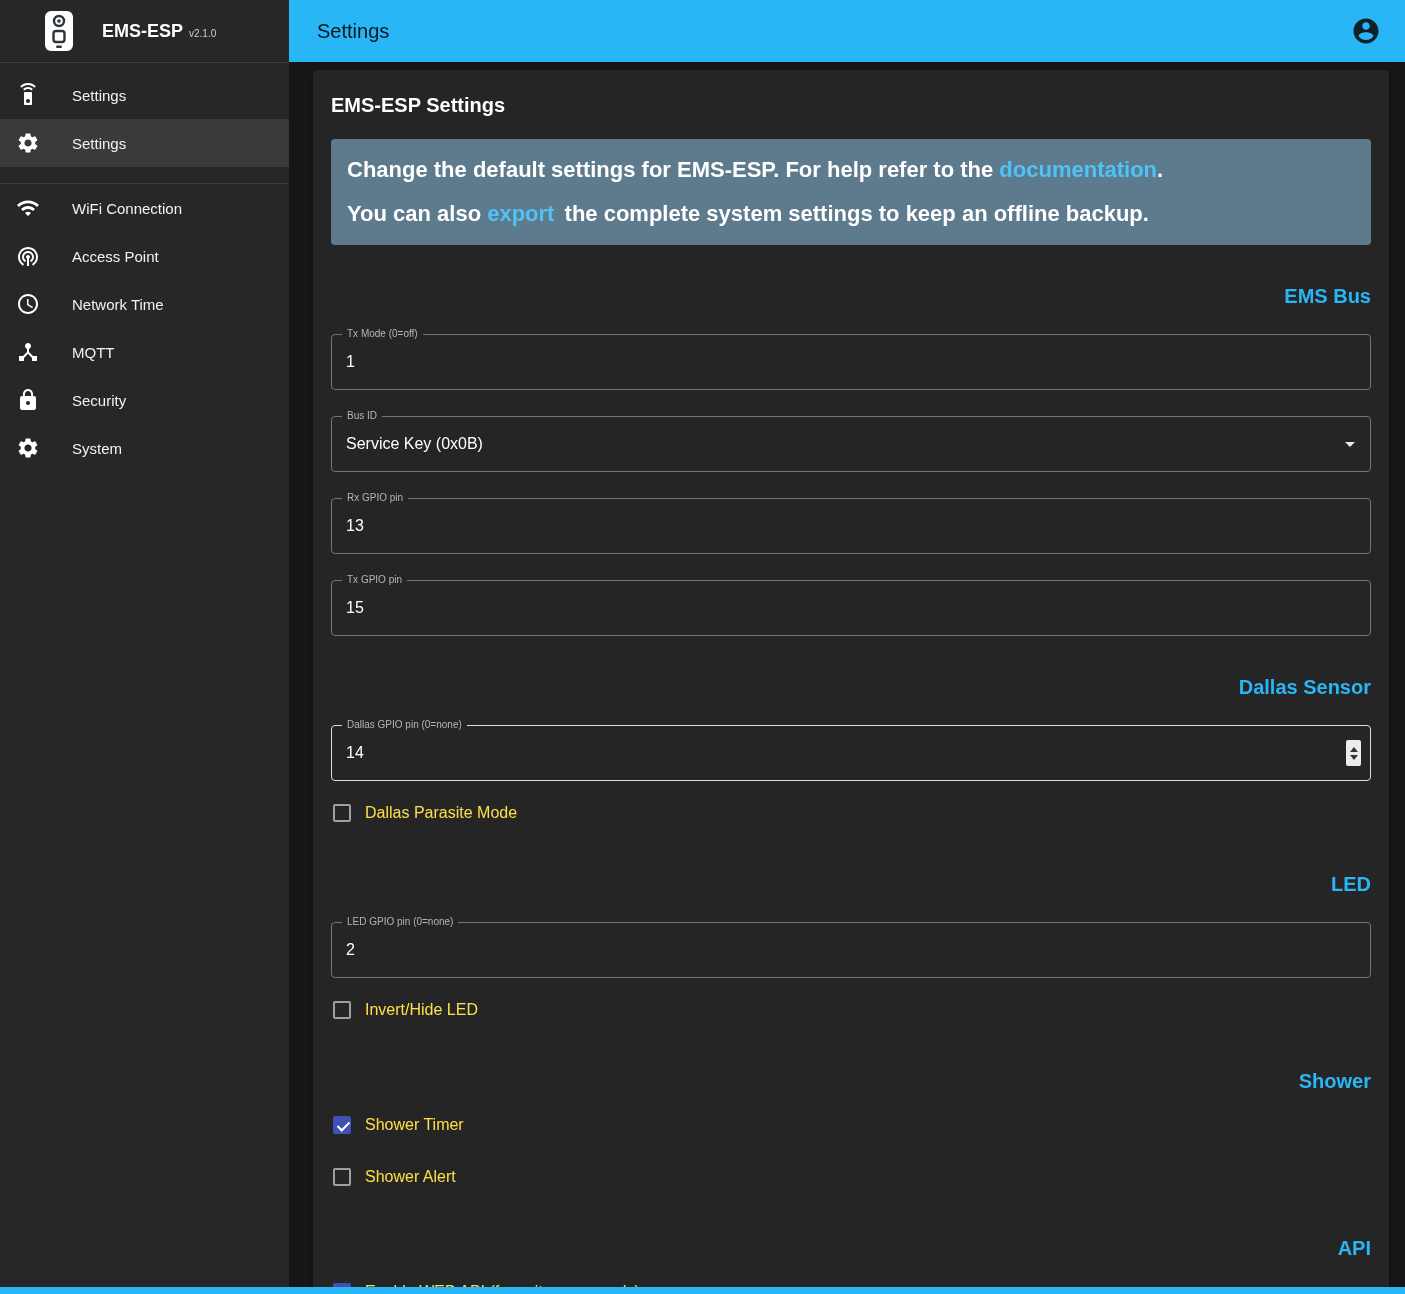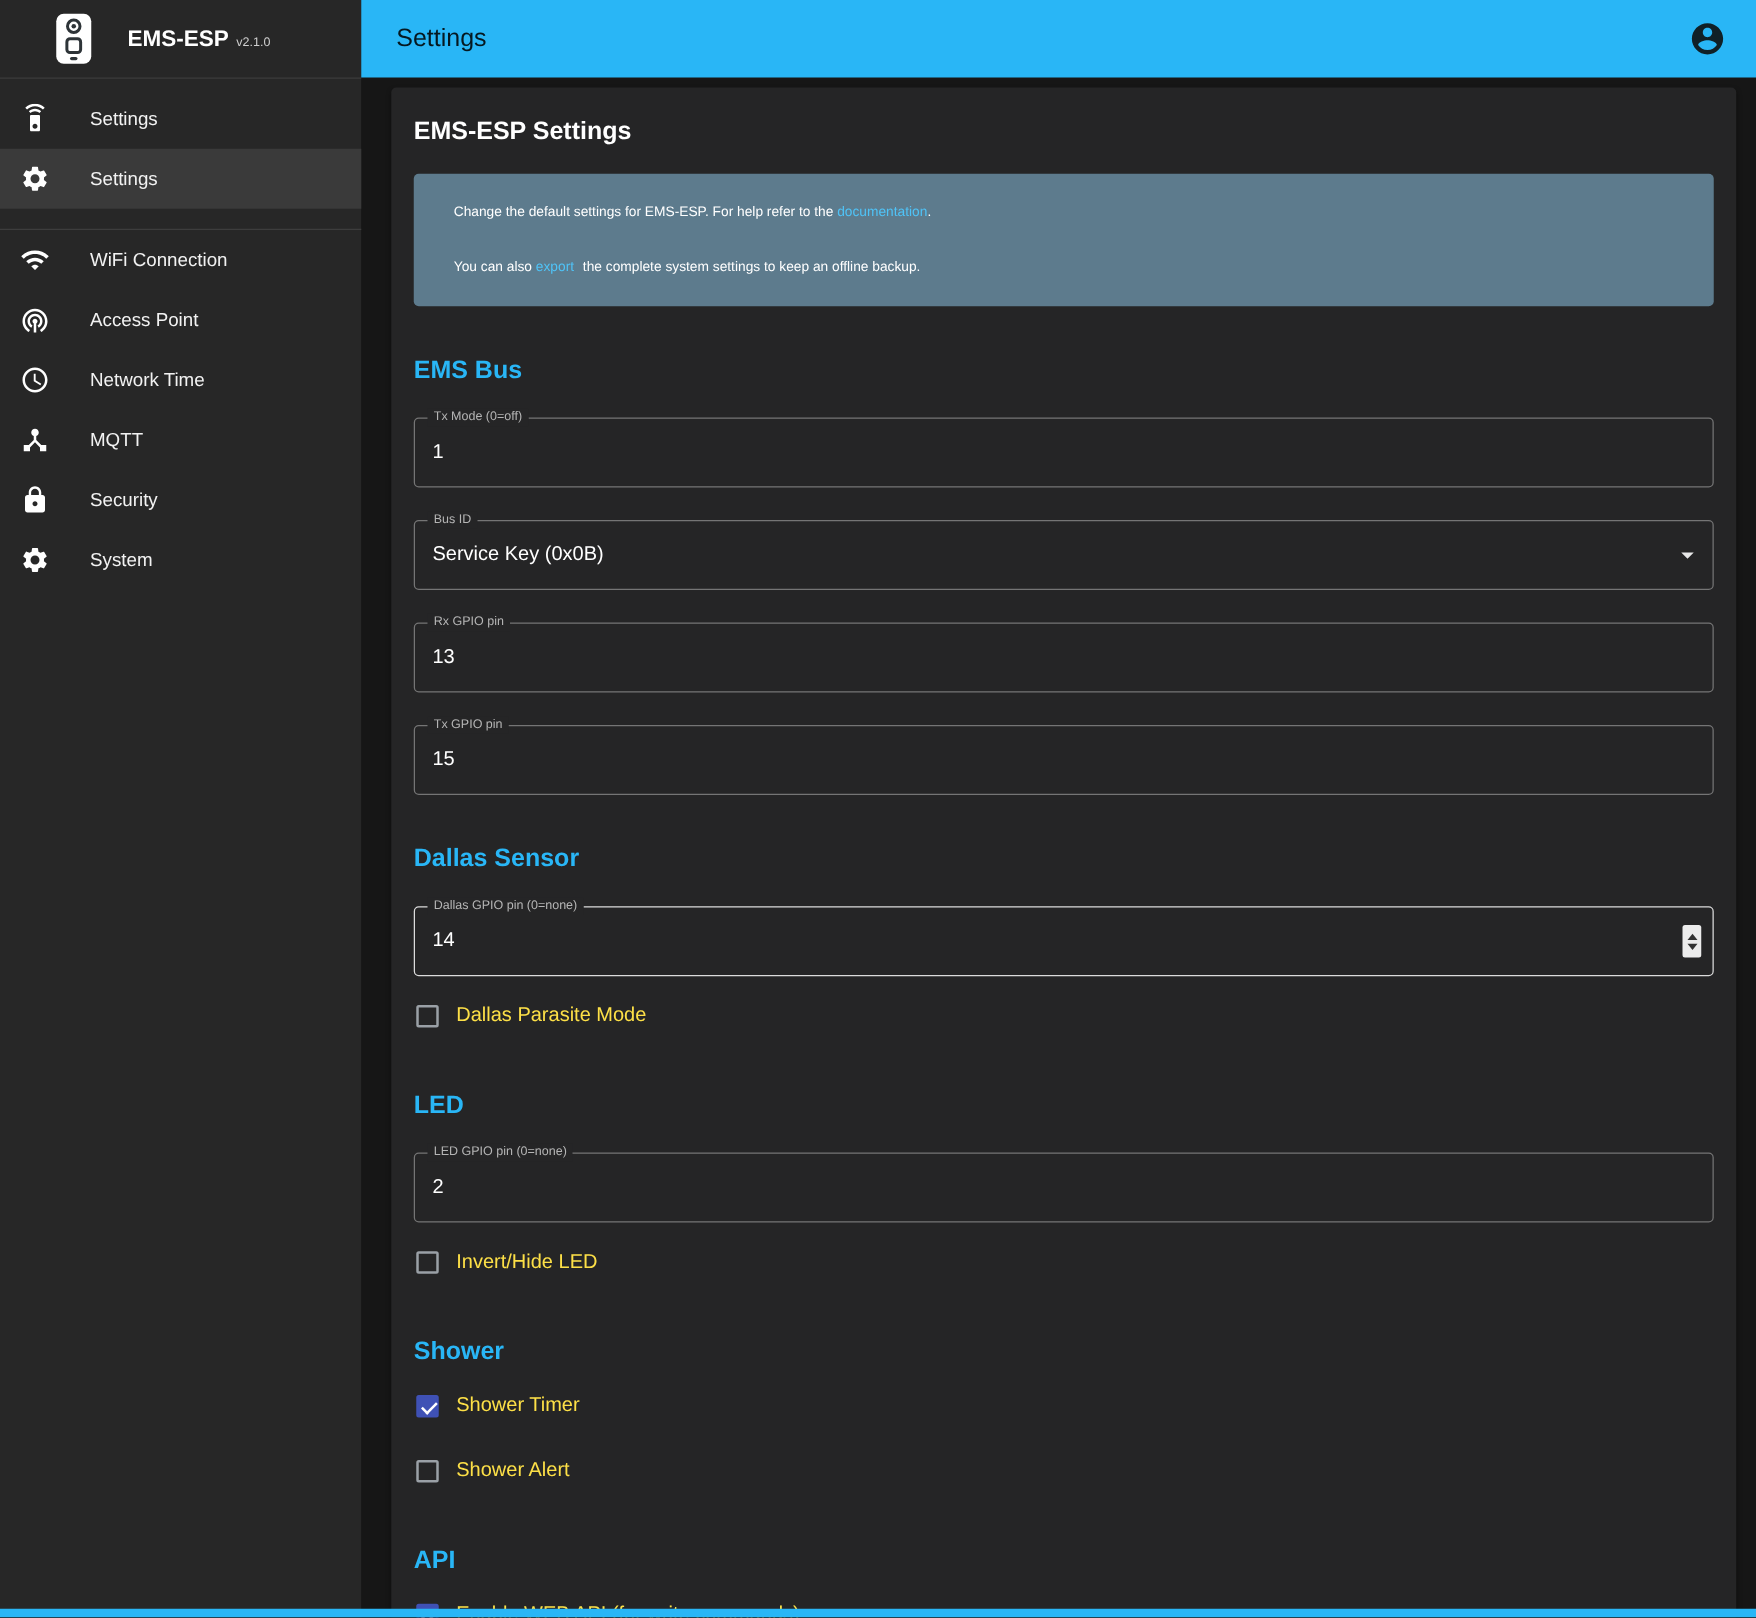--- a/index.html
+++ b/index.html
@@ -41,26 +41,26 @@
   .topbar{position:absolute;left:289px;right:0;top:0;height:62px;background:var(--accent);
     display:flex;align-items:center;padding:0 24px 0 28px;z-index:2;}
   .topbar-title{font-size:20px;font-weight:500;color:rgba(0,0,0,.87);}
   .account-btn{margin-left:auto;width:30px;height:30px;cursor:pointer;display:flex;}
   .account-btn svg{width:30px;height:30px;fill:#102027;}
   
   .content{position:absolute;left:289px;right:0;top:62px;bottom:0;background:var(--bg);overflow:hidden;}
   .card{margin:8px 16px 0 24px;background:var(--card);border-radius:4px;
     box-shadow:0 2px 4px rgba(0,0,0,.4);padding:24px 18px 40px 18px;min-height:1400px;}
   .card-title{font-size:20px;font-weight:700;color:#fff;margin-bottom:22px;}
-  .info-box{background:var(--info_bg);border-radius:4px;padding:18px 32px;color:#fff;font-size:11px;}
+  .info-box{background:var(--info_bg);border-radius:4px;padding:18px 16px;color:#fff;font-size:22px;font-weight:bold;}
   .info-box p{line-height:26px;}
   .info-box p + p{margin-top:18px;}
   .info-link{color:var(--link);text-decoration:none;cursor:pointer;}
   .info-link.spaced{margin-right:4px;}
-  .section-title{font-size:20px;font-weight:700;color:var(--accent);margin-top:40px;}
+  .section-title{font-size:20px;font-weight:700;color:var(--accent);margin-top:40px;text-align:right;}
   
   .field{position:relative;height:56px;border:1px solid var(--border);border-radius:4px;margin-top:26px;}
   .field.focused{border-color:#dcdcdc;}
   .field-label{position:absolute;top:-8px;left:10px;background:var(--card);padding:0 5px;
     font-size:10px;color:var(--label);line-height:14px;white-space:nowrap;}
   .field-input{width:100%;height:100%;background:transparent;border:none;outline:none;
     color:#fff;font-size:16px;font-family:"Liberation Sans", sans-serif;padding:0 44px 0 14px;}
   .select-field{cursor:pointer;}
   .select-value{position:absolute;left:14px;top:50%;transform:translateY(-50%);font-size:16px;color:#fff;text-align:right;}
   .caret{position:absolute;right:8px;top:50%;transform:translateY(-50%);width:24px;height:24px;fill:#e8e8e8;}

